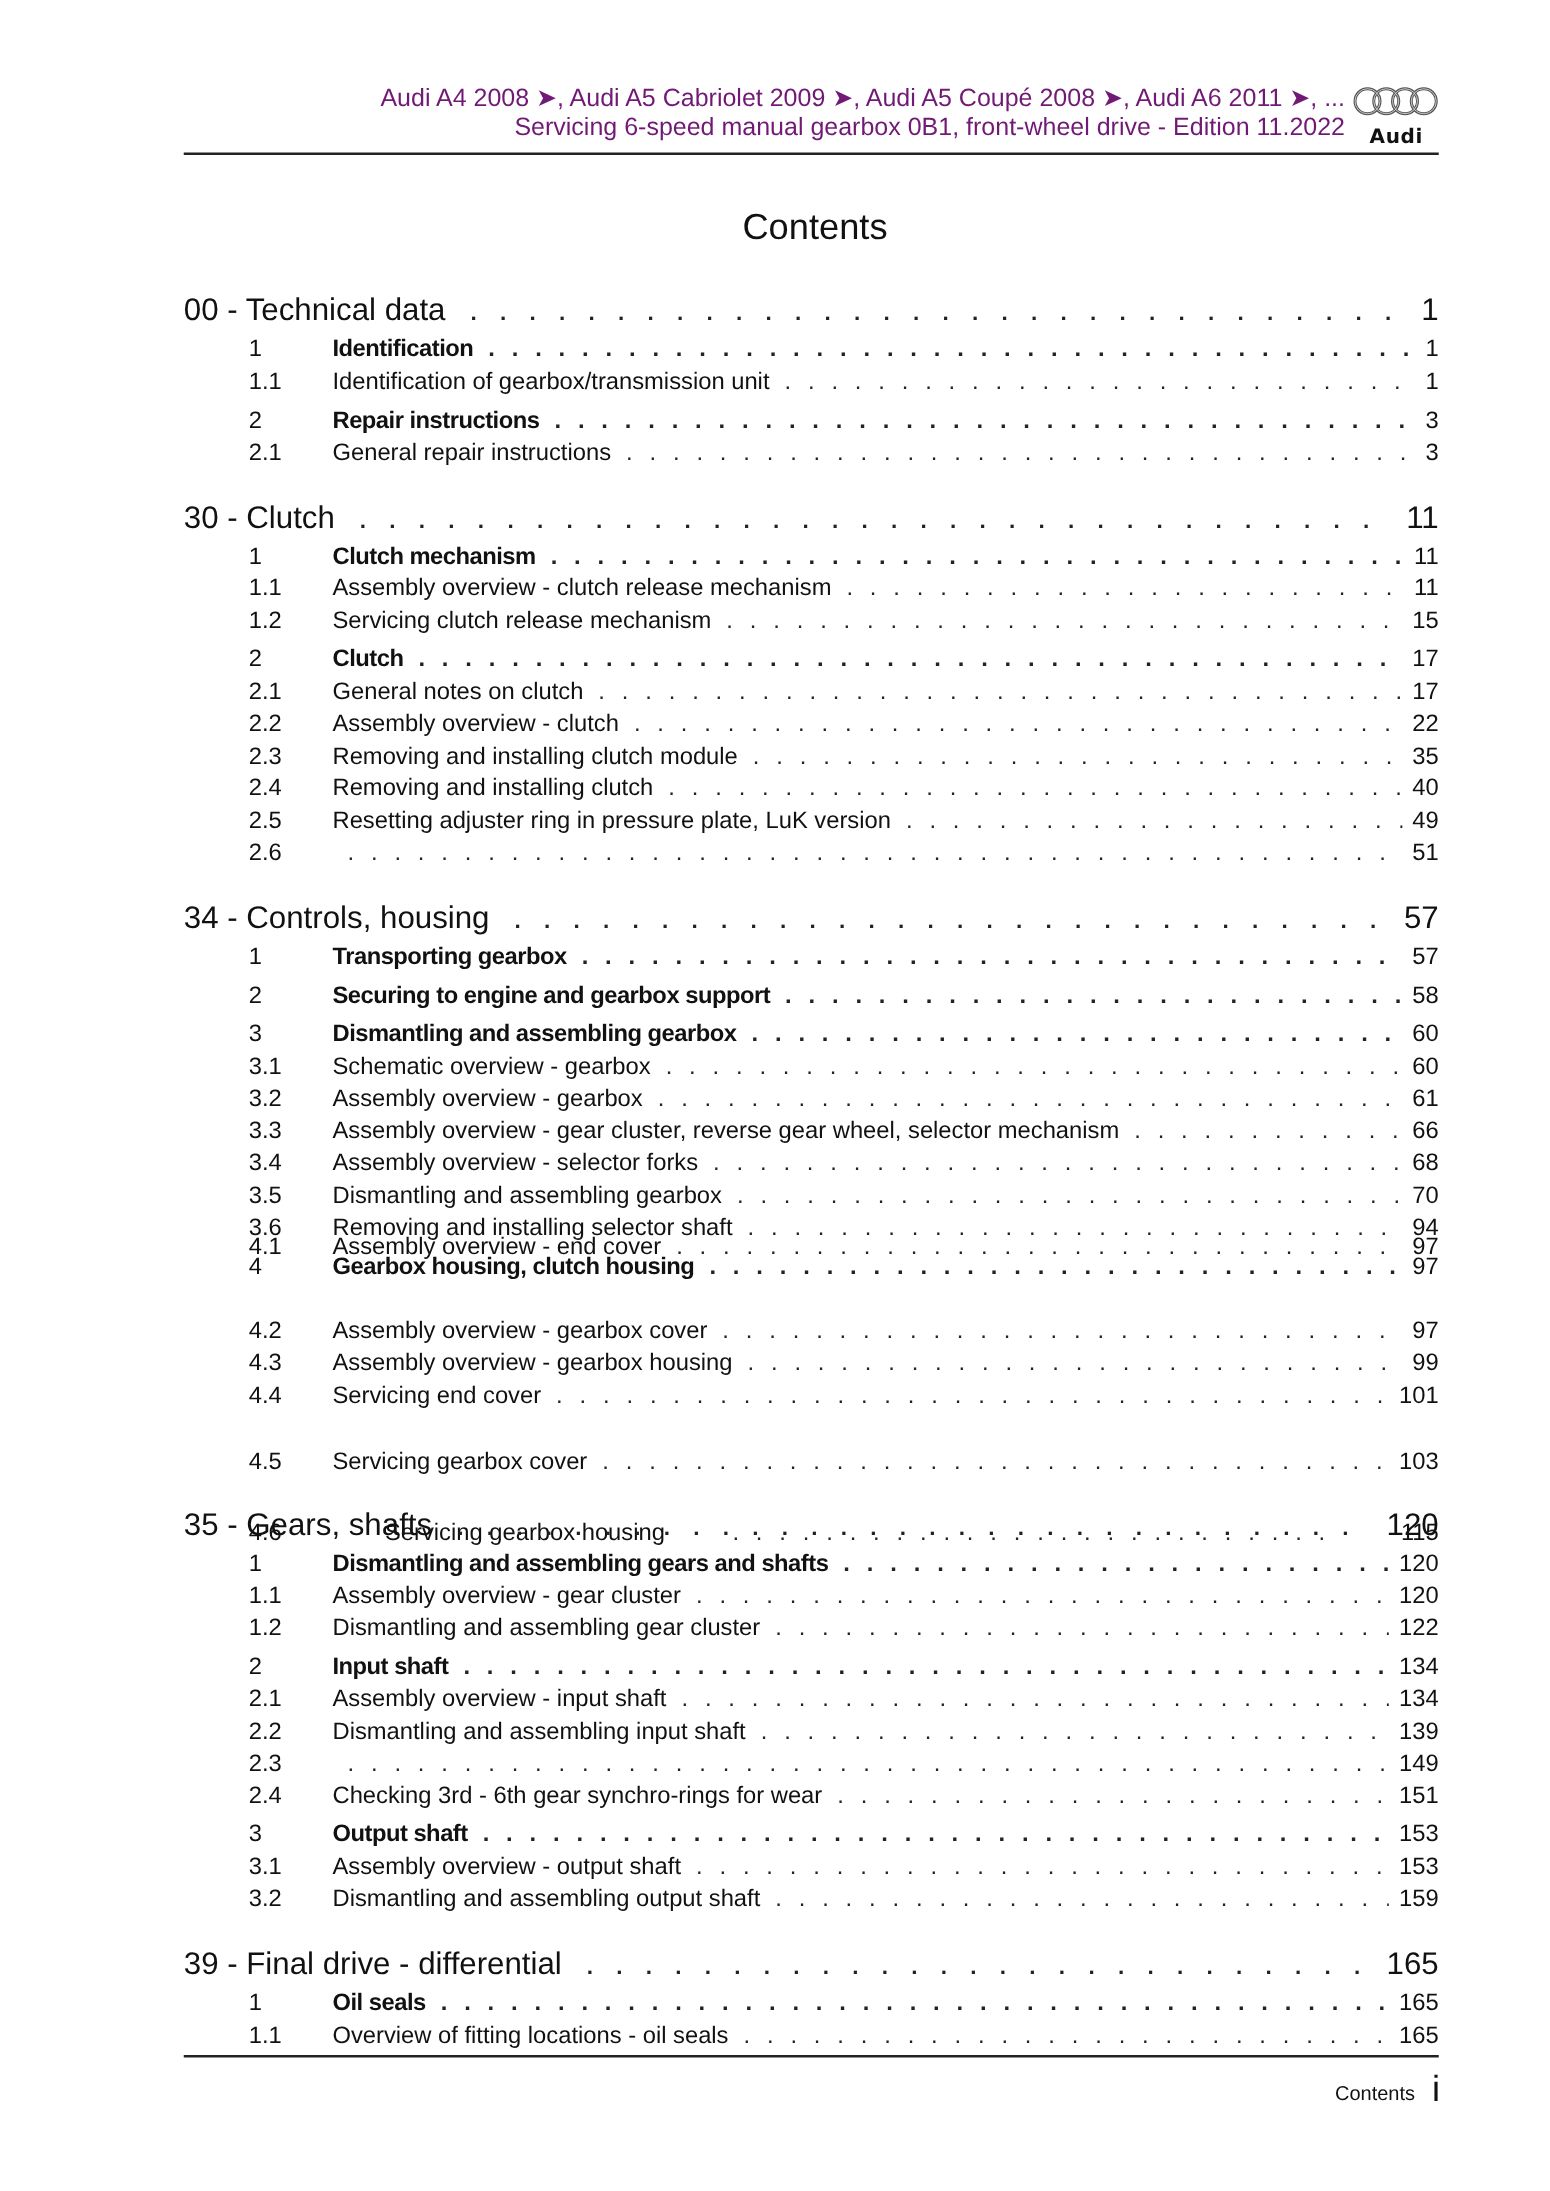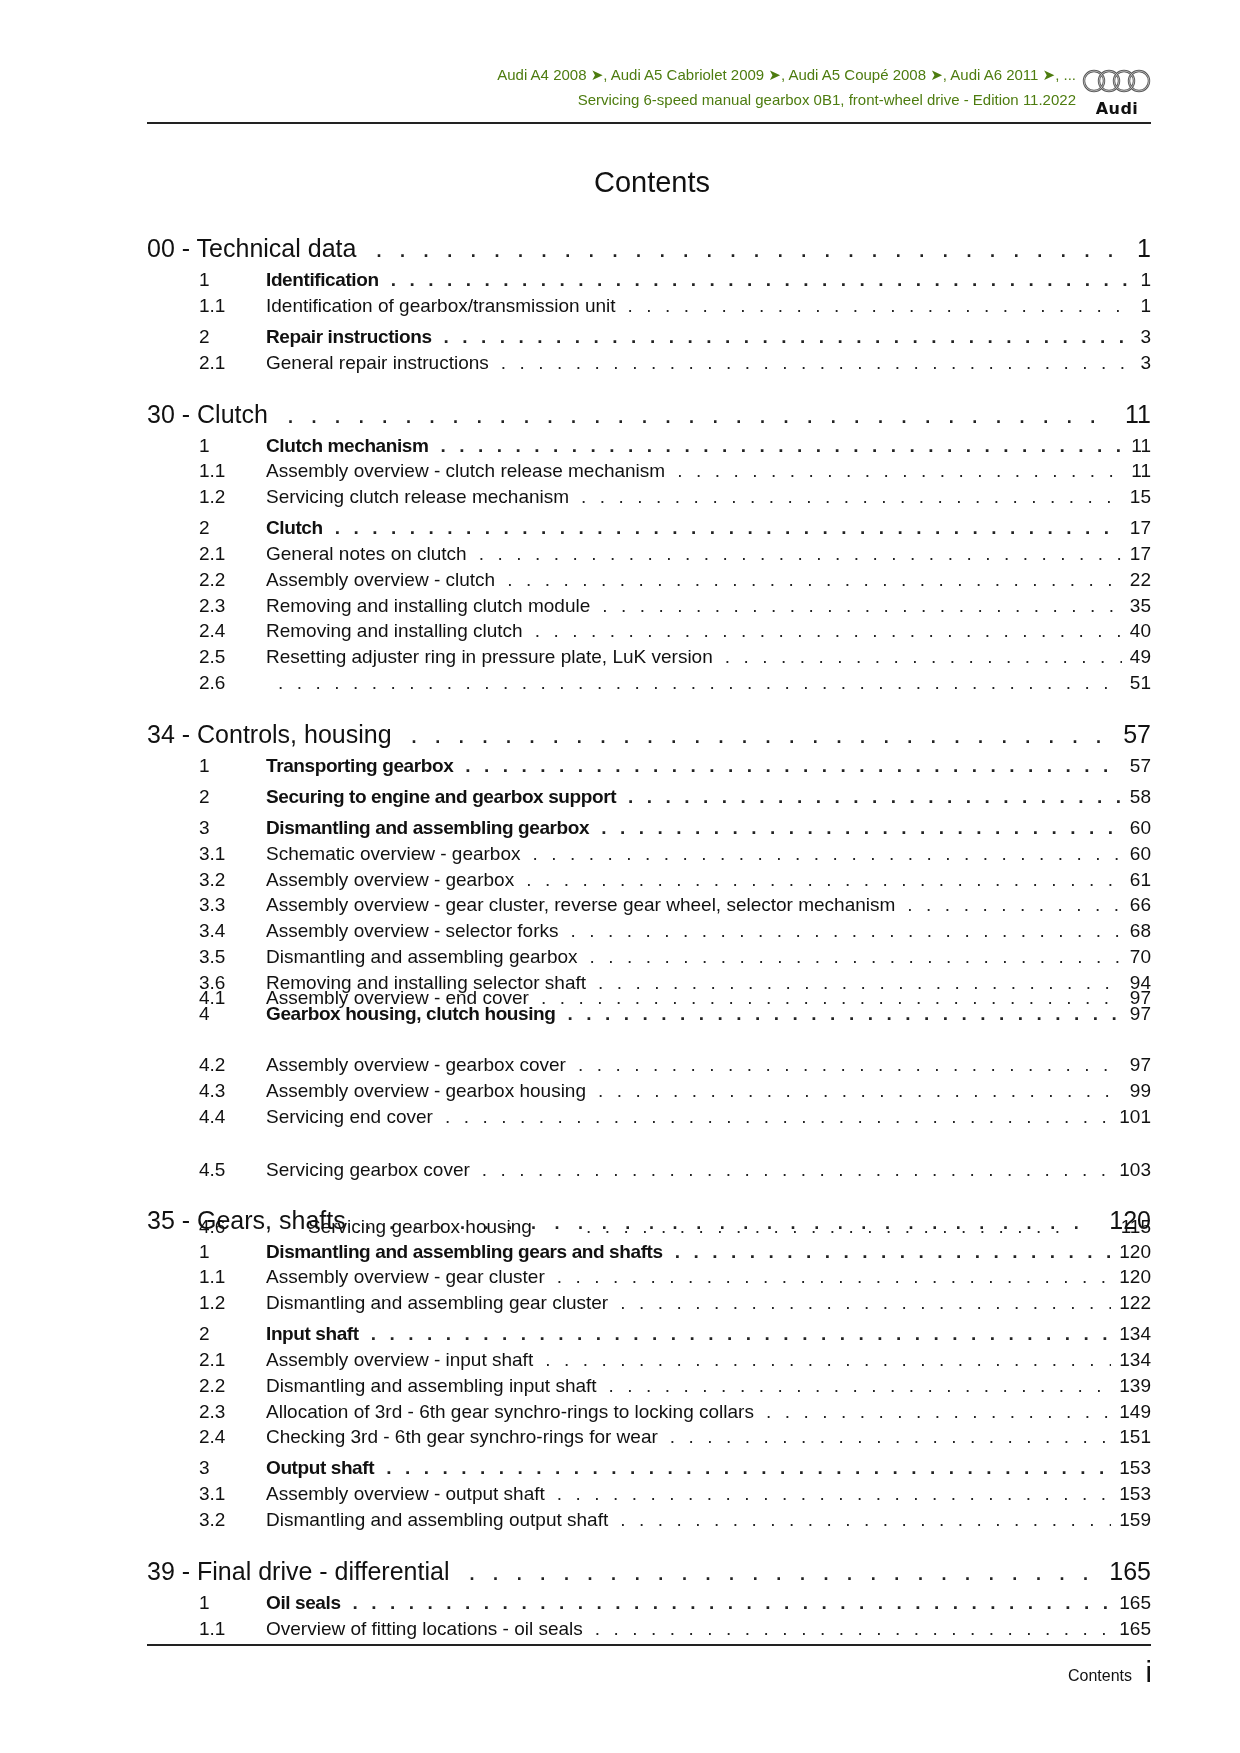--- a/index.html
+++ b/index.html
@@ -1,18 +1,18 @@
 <!DOCTYPE html>
 <html><head>
 <meta charset="utf-8">
 <style>
   html, body { margin: 0; padding: 0; background: #ffffff; }
   body { width: 1240px; height: 1753px; position: relative; overflow: hidden;
          font-family: "Liberation Sans", sans-serif; color: #111; }
-  .hdr-line1, .hdr-line2 { position: absolute; right: 164px; font-size: 15px; white-space: nowrap; color: #4d7c0f; }
+  .hdr-line1, .hdr-line2 { position: absolute; right: 164px; font-size: 20px; white-space: nowrap; color: #701a75; }
   .hdr-line1 { top: 66px; }
   .hdr-line2 { top: 91px; }
   .hdr-rule { position: absolute; left: 147px; width: 1004px; top: 122px; height: 2px; background: #222; }
   .logo { position: absolute; left: 1082px; top: 69px; width: 70px; height: 46px; }
   .logo svg { display: block; }
   .logo-word { position: absolute; left: 2px; width: 66px; top: 30px; text-align: center;
                font-family: "DejaVu Sans", sans-serif; font-weight: bold; font-size: 16px; letter-spacing: 0.5px; color: #111; }
   .page-title { position: absolute; top: 166px; left: 0; width: 1304px; text-align: center; font-size: 29px; color: #111; }
   .toc { position: absolute; left: 147px; width: 1004px; top: 0; }
   .row { position: absolute; left: 0; width: 1004px; display: flex; align-items: baseline; white-space: nowrap; }
@@ -288,21 +288,20 @@
       <span class="page">134</span>
     </div>
     <div class="row sub" style="top: 1374.8px;">
       <span class="num">2.2</span>
       <span class="title">Dismantling and assembling input shaft</span>
       <span class="leader">. . . . . . . . . . . . . . . . . . . . . . . . . . . . . . . . . . . . . . . . . . . . . . . . . . . . . . . . . . . . . . . . . . . . . . . . . . . . . . . . . . . . . . . . . . . . . . . . . . . . . . . . . . . . . . . . . . . . . . . .</span>
       <span class="page">139</span>
     </div>
     <div class="row sub" style="top: 1400.6px;">
       <span class="num">2.3</span>
-      <span class="title">Allocation of 3rd - 6th gear synchro-rings to locking collars</span>
       <span class="leader">. . . . . . . . . . . . . . . . . . . . . . . . . . . . . . . . . . . . . . . . . . . . . . . . . . . . . . . . . . . . . . . . . . . . . . . . . . . . . . . . . . . . . . . . . . . . . . . . . . . . . . . . . . . . . . . . . . . . . . . .</span>
       <span class="page">149</span>
     </div>
     <div class="row sub" style="top: 1426.4px;">
       <span class="num">2.4</span>
       <span class="title">Checking 3rd - 6th gear synchro-rings for wear</span>
       <span class="leader">. . . . . . . . . . . . . . . . . . . . . . . . . . . . . . . . . . . . . . . . . . . . . . . . . . . . . . . . . . . . . . . . . . . . . . . . . . . . . . . . . . . . . . . . . . . . . . . . . . . . . . . . . . . . . . . . . . . . . . . .</span>
       <span class="page">151</span>
     </div>
     <div class="row section" style="top: 1457.4px;">

